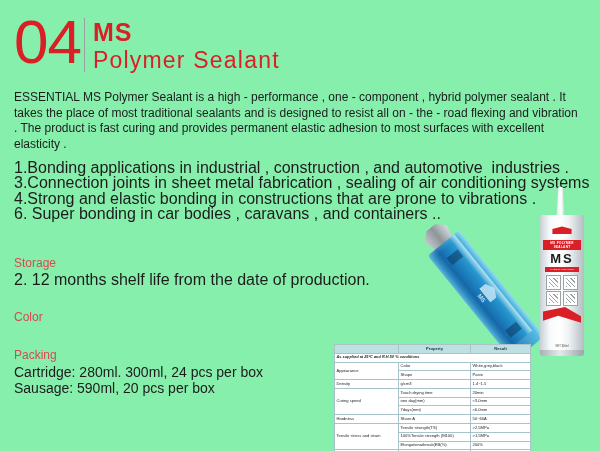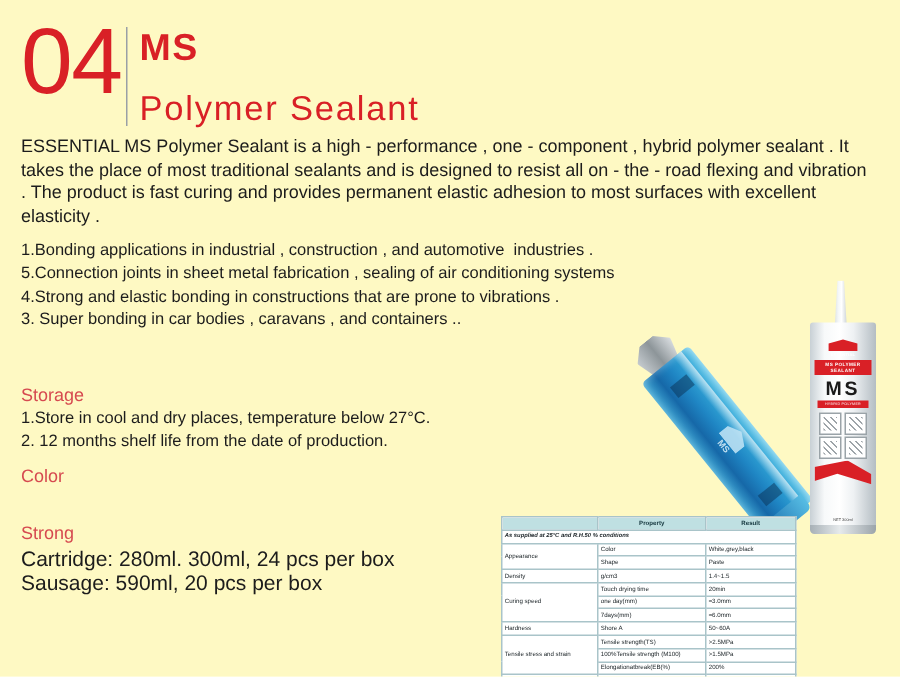--- a/index.html
+++ b/index.html
@@ -10,21 +10,21 @@
     width: 600px;
     height: 451px;
     background: #ffffff;
     font-family: "Liberation Sans", sans-serif;
     overflow: hidden;
     position: relative;
   }
   .page {
     position: absolute;
     inset: 0;
-    background: #fef9c3;
+    background: #86efac;
   }
 
   
   .header {
     position: absolute;
     left: 14px;
     top: 14px;
     display: flex;
     align-items: flex-start;
   }
@@ -52,21 +52,21 @@
     color: #d92026;
     font-weight: 700;
     letter-spacing: 1px;
   }
   .title-sub {
     font-size: 23px;
     line-height: 27px;
     color: #d92026;
     font-weight: 400;
     letter-spacing: 1.2px;
-    margin-top: 14px;
+    margin-top: 2px;
   }
 
   
   .intro {
     position: absolute;
     left: 14px;
     top: 90px;
     width: 570px;
     font-size: 12px;
     line-height: 15.6px;
@@ -77,21 +77,21 @@
     left: 14px;
     width: 430px;
   }
   .sec-title {
     font-size: 12px;
     color: #d64a50;
     line-height: 15px;
     margin-bottom: 1px;
   }
   .sec-line {
-    font-size: 11px;
+    font-size: 16px;
     line-height: 15.4px;
     color: #1c1c1c;
     white-space: pre;
   }
   #sec-application { top: 160px; width: 500px; }
   #sec-storage { top: 256px; }
   #sec-color { top: 310px; }
   #sec-packing { top: 348px; }
   #sec-packing .sec-line { font-size: 14px; line-height: 16px; }
 
@@ -346,37 +346,36 @@
     <div class="title-block">
       <div class="title-ms">MS</div>
       <div class="title-sub">Polymer  Sealant</div>
     </div>
   </div>
 
   <div class="intro">ESSENTIAL MS Polymer Sealant is a high - performance , one - component , hybrid polymer sealant . It takes the place of most traditional sealants and is designed to resist all on - the - road flexing and vibration . The product is fast curing and provides permanent elastic adhesion to most surfaces with excellent elasticity .</div>
 
   <div class="section" id="sec-application">
     <div class="sec-line">1.Bonding applications in industrial , construction , and automotive  industries .</div>
-    <div class="sec-line">5.Connection joints in sheet metal fabrication , sealing of air conditioning systems</div>
+    <div class="sec-line">3.Connection joints in sheet metal fabrication , sealing of air conditioning systems</div>
     <div class="sec-line">4.Strong and elastic bonding in constructions that are prone to vibrations .</div>
-    <div class="sec-line">3. Super bonding in car bodies , caravans , and containers ..</div>
+    <div class="sec-line">6. Super bonding in car bodies , caravans , and containers ..</div>
   </div>
 
   <div class="section" id="sec-storage">
     <div class="sec-title">Storage</div>
-    <div class="sec-line">1.Store in cool and dry places, temperature below 27°C.</div>
     <div class="sec-line">2. 12 months shelf life from the date of production.</div>
   </div>
 
   <div class="section" id="sec-color">
     <div class="sec-title">Color</div>
   </div>
 
   <div class="section" id="sec-packing">
-    <div class="sec-title">Strong</div>
+    <div class="sec-title">Packing</div>
     <div class="sec-line">Cartridge: 280ml. 300ml, 24 pcs per box</div>
     <div class="sec-line">Sausage: 590ml, 20 pcs per box</div>
   </div>
 
   <div class="sausage">
     <div class="saus-clip"></div>
     <div class="saus-body">
       <div class="saus-sheen"></div>
       <div class="saus-band left"></div>
       <div class="saus-band right"></div>

